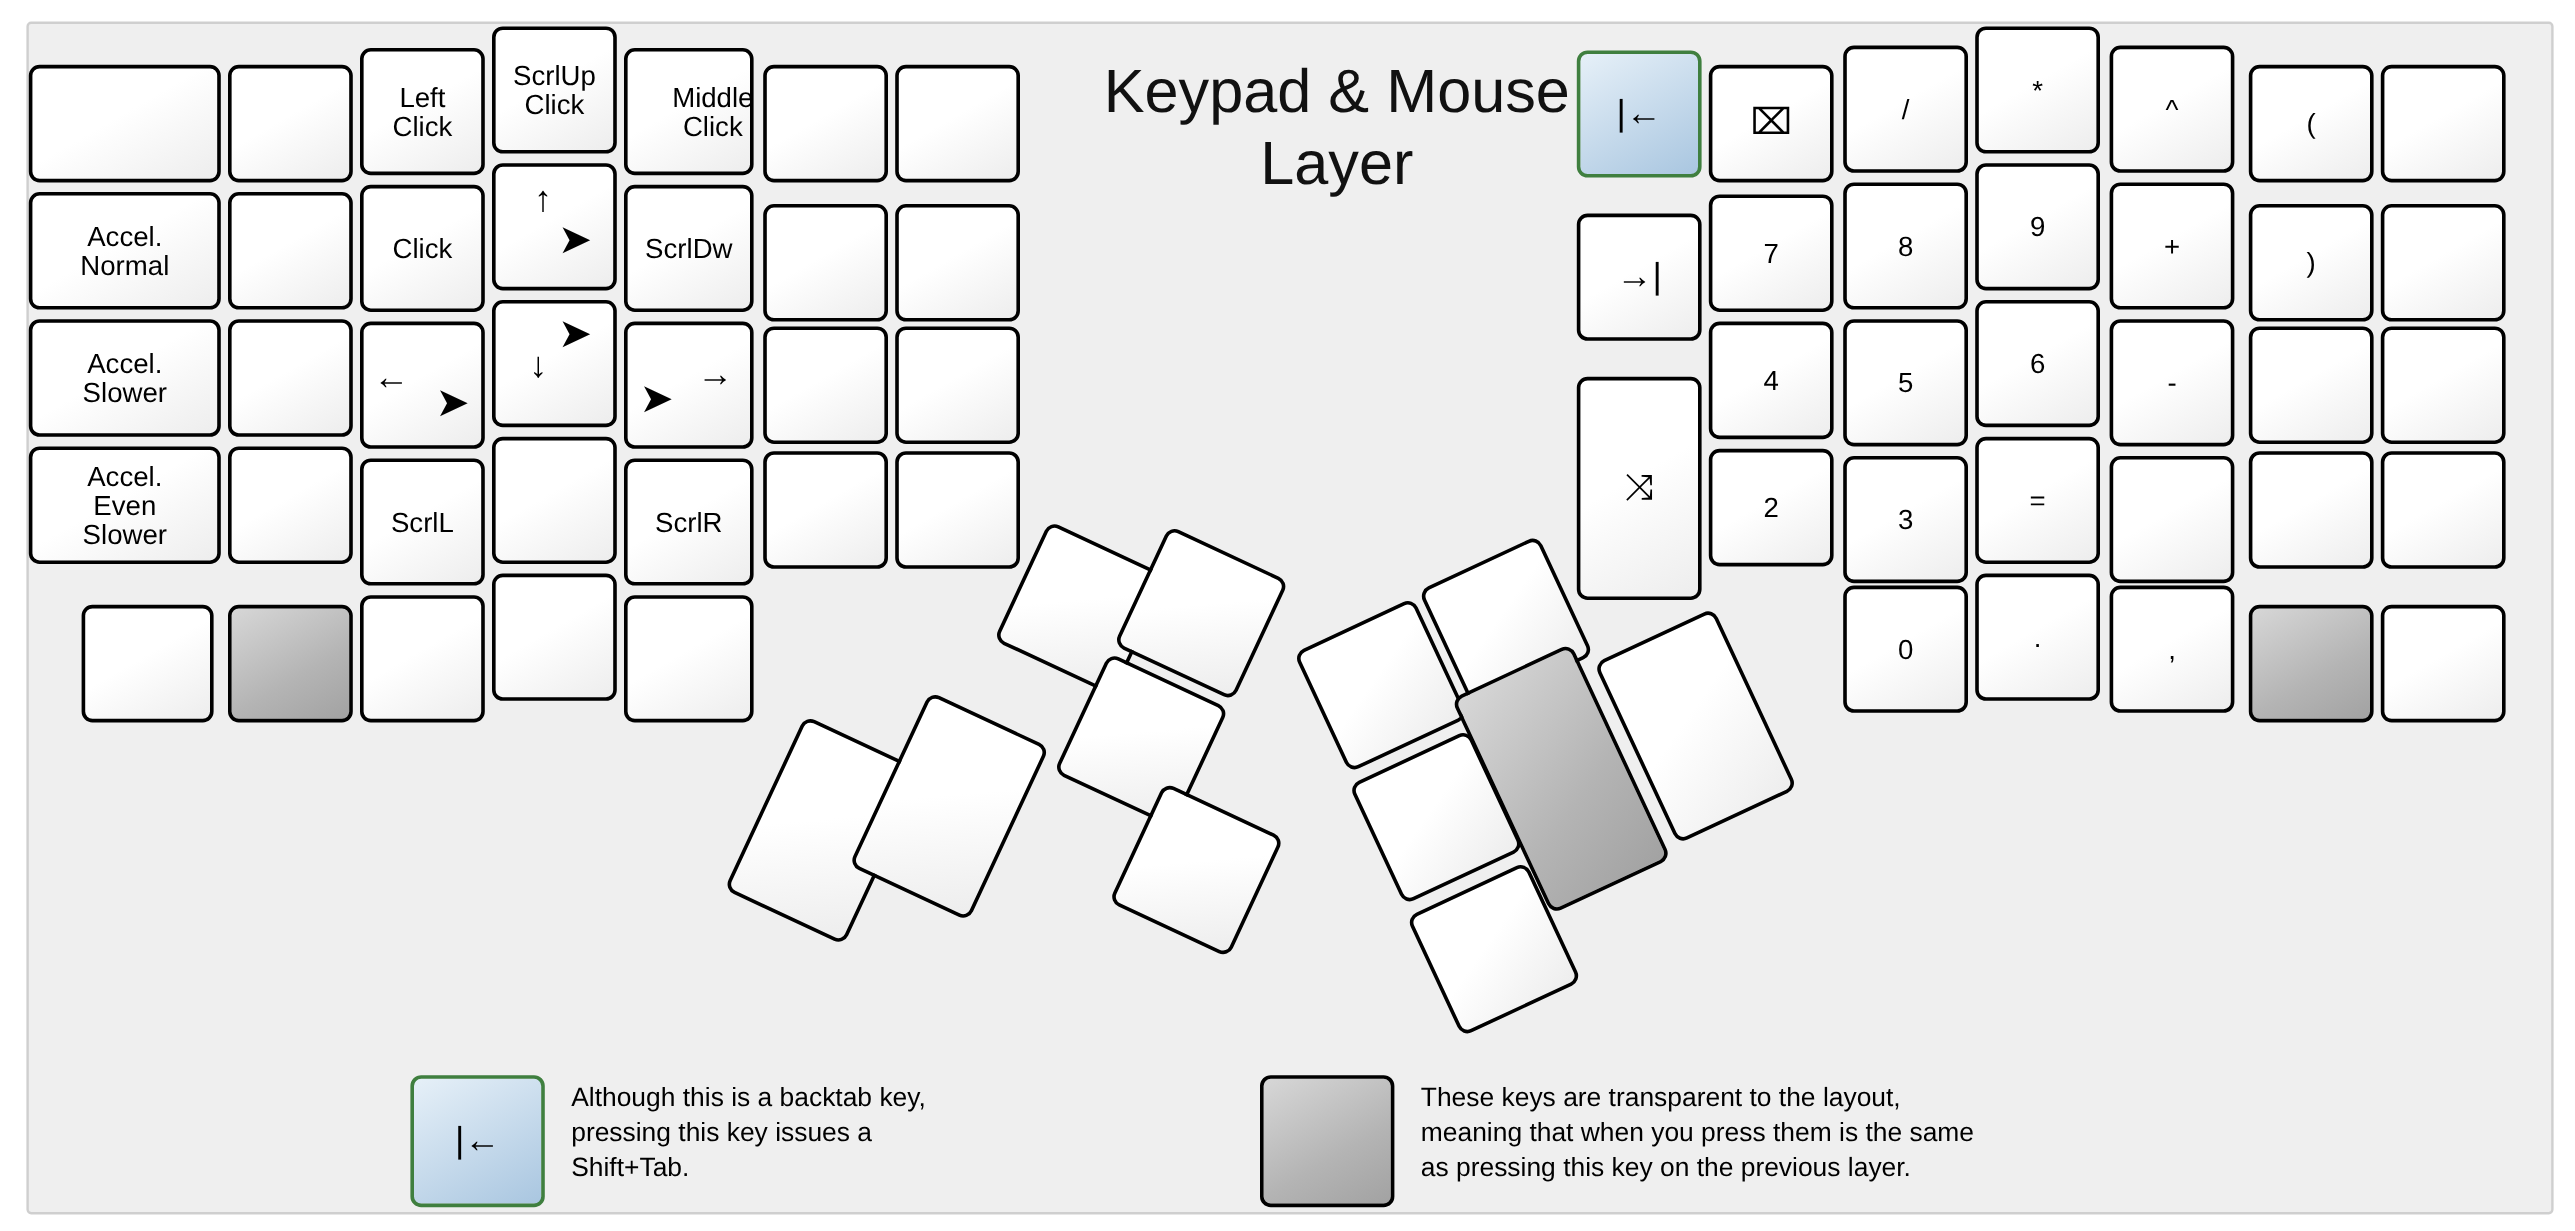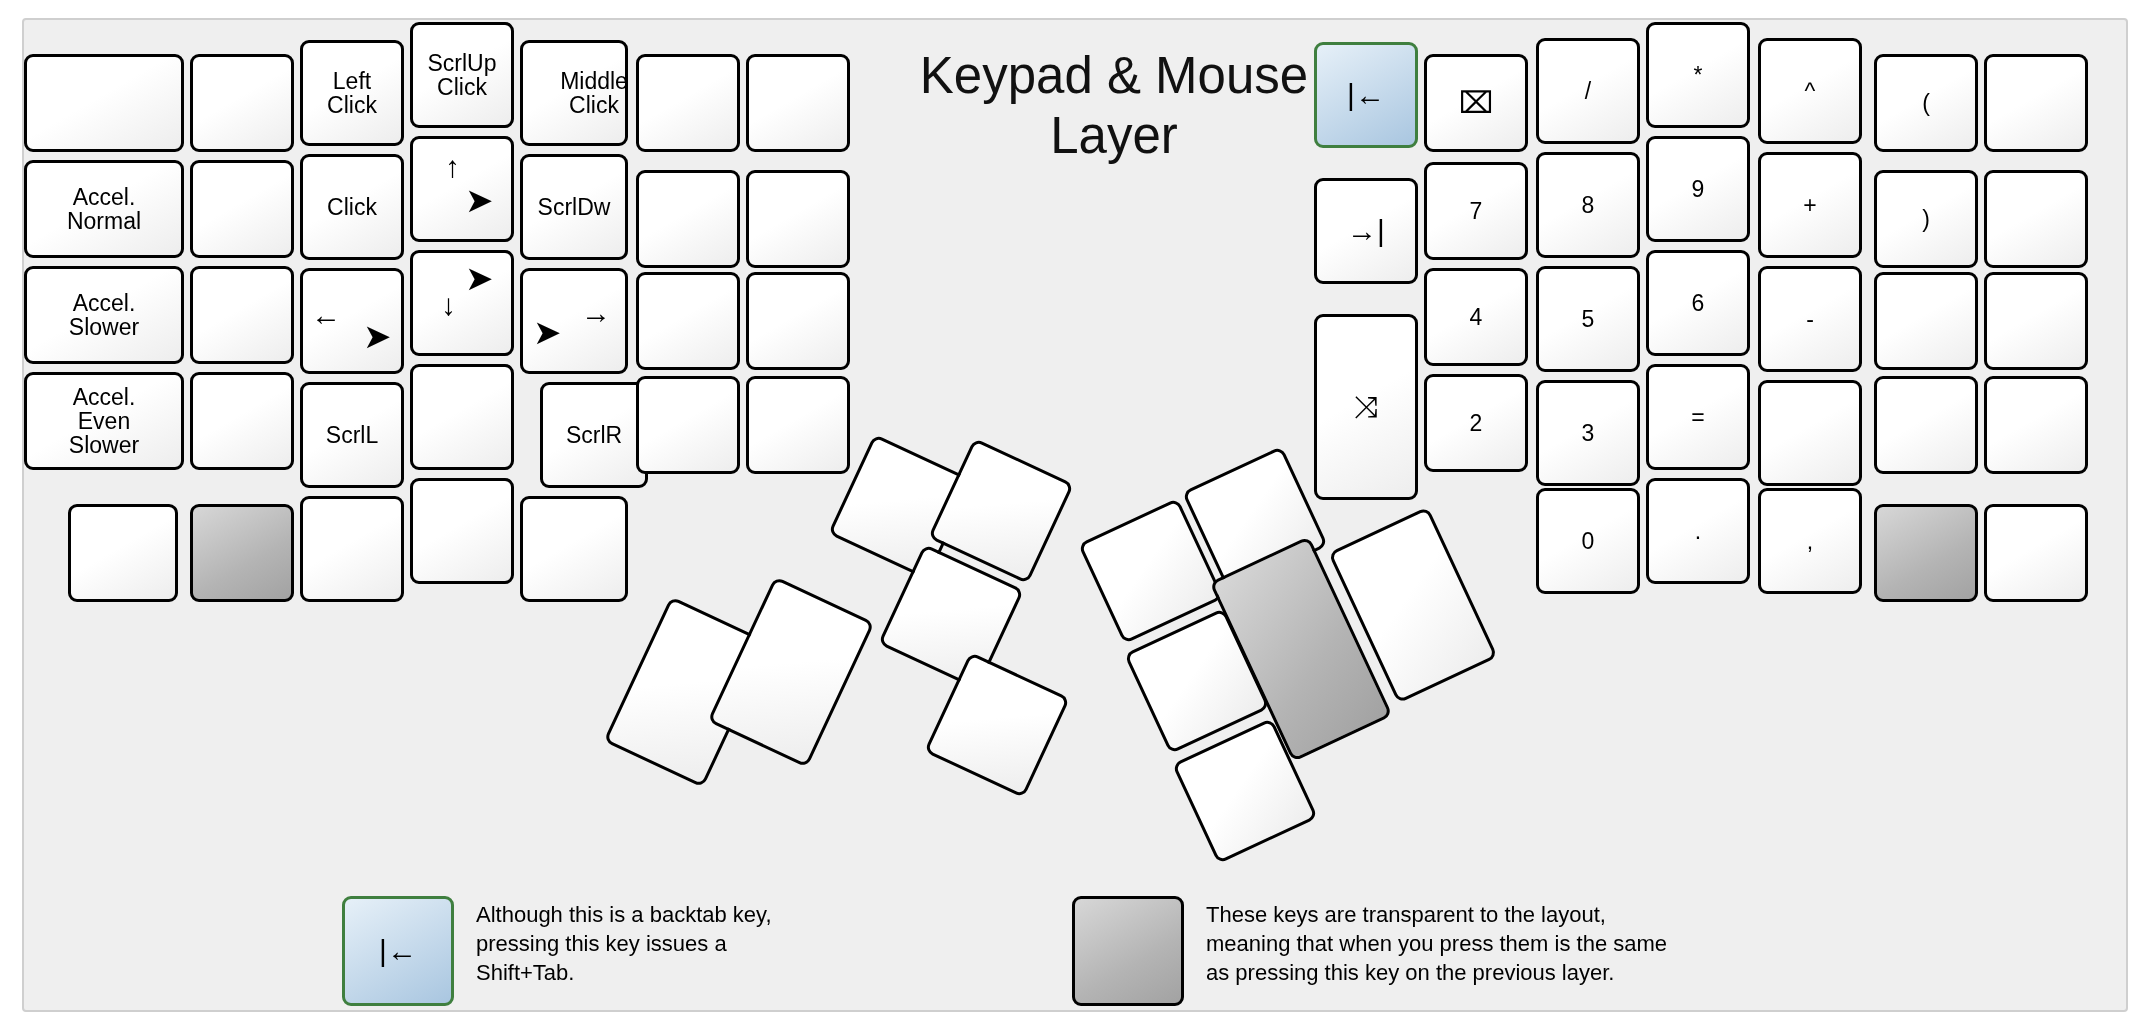--- a/index.html
+++ b/index.html
@@ -166,21 +166,21 @@
 
     <div class="key" style="left:496px;top:20px;width:108px;height:106px;padding-left:40px;">Middle
 Click</div>
     <div class="key" style="left:496px;top:134px;width:108px;height:106px;">ScrlDw</div>
     <div class="key" style="left:496px;top:248px;width:108px;height:106px;">
       <div class="arrow-combo">
         <span style="left:58px;top:26px;">→</span>
         <span style="left:10px;top:44px;font-size:34px;">➤</span>
       </div>
     </div>
-    <div class="key" style="left:496px;top:362px;width:108px;height:106px;margin-left:20px;">ScrlR</div>
+    <div class="key" style="left:496px;top:362px;width:108px;height:106px;">ScrlR</div>
     <div class="key" style="left:496px;top:476px;width:108px;height:106px;"></div>
 
     <div class="key" style="left:612px;top:34px;width:104px;height:98px;"></div>
     <div class="key" style="left:612px;top:150px;width:104px;height:98px;"></div>
     <div class="key" style="left:612px;top:252px;width:104px;height:98px;"></div>
     <div class="key" style="left:612px;top:356px;width:104px;height:98px;"></div>
 
     <div class="key" style="left:722px;top:34px;width:104px;height:98px;"></div>
     <div class="key" style="left:722px;top:150px;width:104px;height:98px;"></div>
     <div class="key" style="left:722px;top:252px;width:104px;height:98px;"></div>
@@ -239,21 +239,21 @@
     <div class="key" style="left:1960px;top:356px;width:104px;height:98px;"></div>
     <div class="key" style="left:1960px;top:484px;width:104px;height:98px;"></div>
 
     <div class="legend" style="left:318px;top:876px;width:520px;">
       <div class="swatch accent">|←</div>
       <div class="txt">Although this is a backtab key,
 pressing this key issues a
 Shift+Tab.</div>
     </div>
 
-    <div class="legend" style="left:1048px;top:876px;width:900px;">
+    <div class="legend" style="left:1026px;top:876px;width:900px;">
       <div class="swatch trans"></div>
       <div class="txt">These keys are transparent to the layout,
 meaning that when you press them is the same
 as pressing this key on the previous layer.</div>
     </div>
 
   </div>
 </div>
 
 </body></html>

